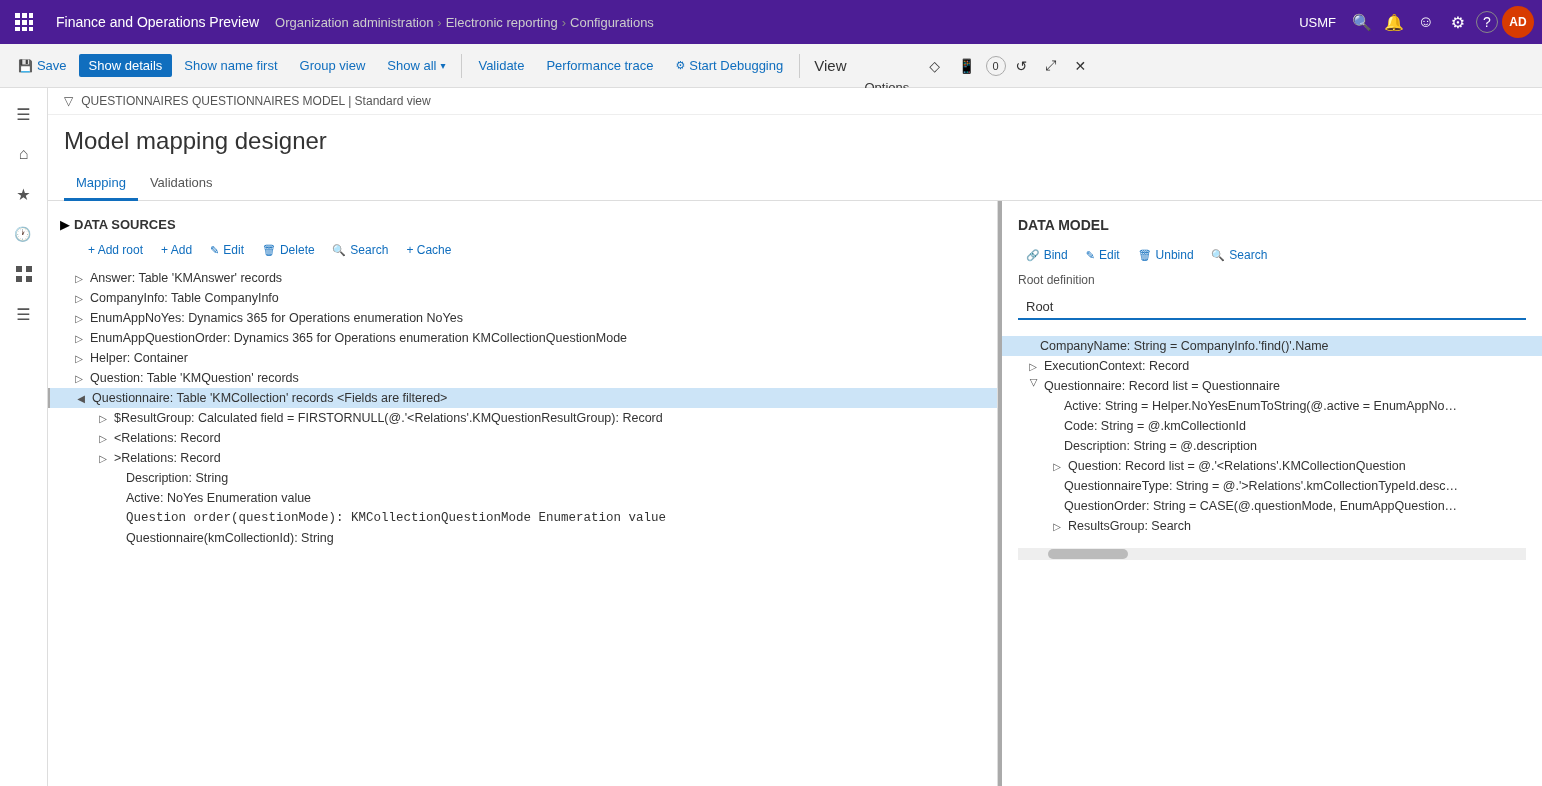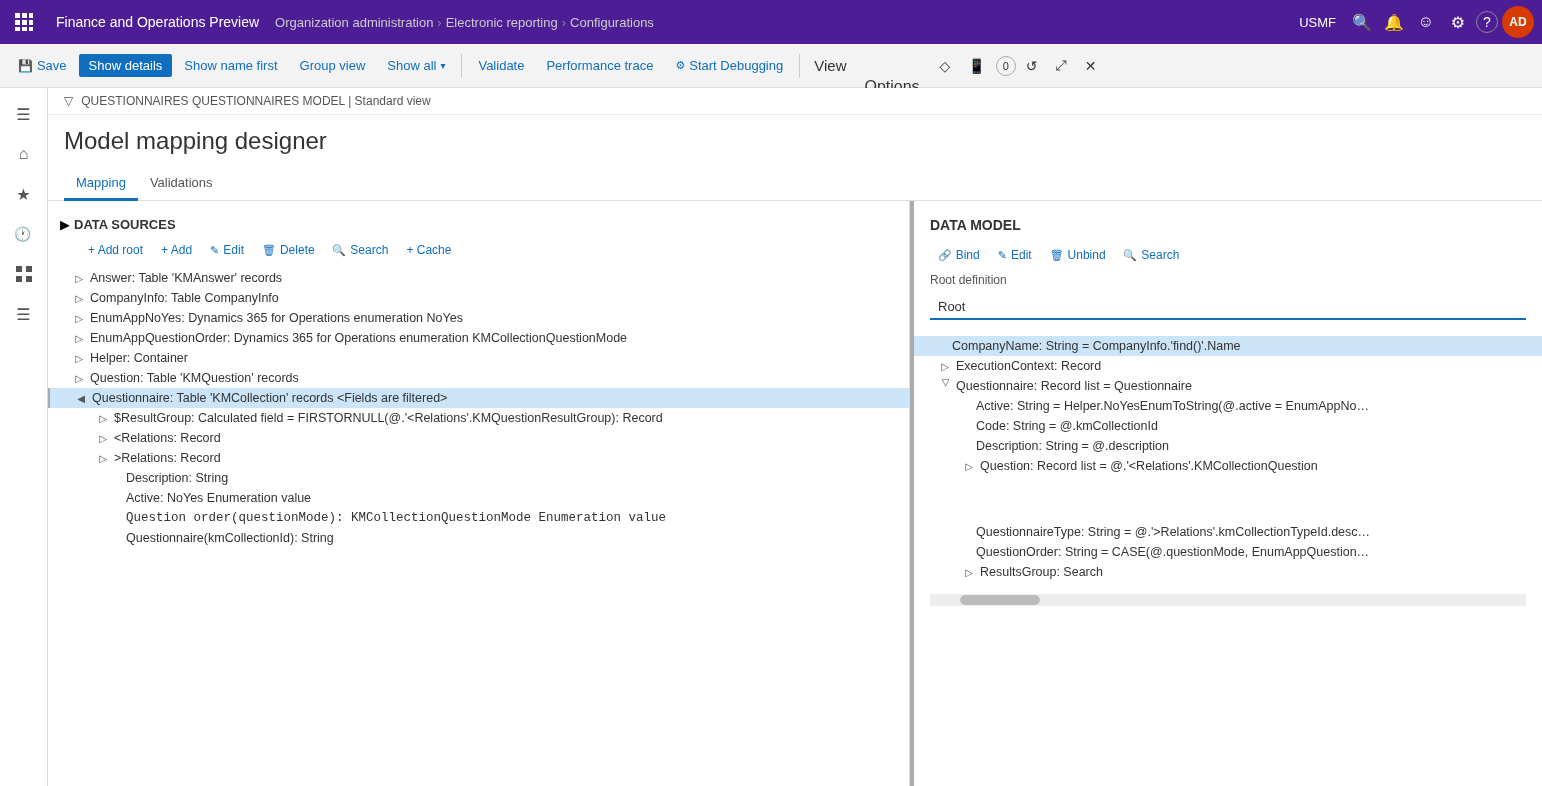--- a/index.html
+++ b/index.html
@@ -174,21 +174,21 @@
       color: #333;
       cursor: pointer;
       white-space: nowrap;
     }
     .tree-item.selected { background: #cce4f7; }
     .tree-item .expand-icon { width: 14px; height: 14px; display: flex; align-items: center; justify-content: center; margin-right: 4px; font-size: 10px; color: #555; }
     .drag-handle { width: 4px; background: #aaa; cursor: col-resize; flex-shrink: 0; }
 
     
     .right-panel {
-      width: 628px;
+      width: 540px;
       overflow: auto;
       background: white;
       padding: 12px 0;
     }
     .right-panel-header {
       padding: 4px 16px 8px 16px;
       font-size: 14px;
       font-weight: 700;
       color: #333;
     }
@@ -287,21 +287,21 @@
   </button>
   <button class="toolbar-btn">
     <span>Performance trace</span>
   </button>
   <button class="toolbar-btn" style="display:flex;align-items:center;gap:4px;">
     <span style="font-size:11px;">⚙</span>
     <span>Start Debugging</span>
   </button>
   <div class="toolbar-sep"></div>
   <button class="toolbar-label" style="border:none;background:transparent;cursor:pointer;font-size:15px;">View</button>
-  <button class="toolbar-label" style="border:none;background:transparent;cursor:pointer;font-size:16px;margin-top:43px;">Options</button>
+  <button class="toolbar-label" style="border:none;background:transparent;cursor:pointer;font-size:13px;margin-top:43px;">Options</button>
   <div class="spacer"></div>
   <div class="nav-icon toolbar-icon-btn" style="font-size:14px; color:#333;">◇</div>
   <div class="nav-icon toolbar-icon-btn" style="font-size:14px; color:#333;">📱</div>
   <div class="nav-icon toolbar-icon-btn" style="font-size:11px;border:1px solid #aaa;border-radius:50%;width:20px;height:20px;display:flex;align-items:center;justify-content:center;color:#333;">0</div>
   <div class="nav-icon toolbar-icon-btn" style="font-size:14px; color:#333;">↺</div>
   <div class="nav-icon toolbar-icon-btn" style="font-size:14px; color:#333;">⤢</div>
   <div class="nav-icon toolbar-icon-btn" style="font-size:14px; color:#333;">✕</div>
 </div>
 
 <div class="main-layout">
@@ -479,21 +479,21 @@
             <span>Code: String = @.kmCollectionId</span>
           </div>
           <div class="tree-item" style="padding-left:48px;">
             <span style="width:14px;display:inline-block;"></span>
             <span>Description: String = @.description</span>
           </div>
           <div class="tree-item" style="padding-left:48px;">
             <span class="expand-icon">▷</span>
             <span>Question: Record list = @.'&lt;Relations'.KMCollectionQuestion</span>
           </div>
-          <div class="tree-item" style="padding-left:48px;margin-top:46px;">
+          <div class="tree-item" style="padding-left:48px;">
             <span style="width:14px;display:inline-block;"></span>
             <span>QuestionnaireType: String = @.'&gt;Relations'.kmCollectionTypeId.desc…</span>
           </div>
           <div class="tree-item" style="padding-left:48px;">
             <span style="width:14px;display:inline-block;"></span>
             <span>QuestionOrder: String = CASE(@.questionMode, EnumAppQuestion…</span>
           </div>
           <div class="tree-item" style="padding-left:48px;">
             <span class="expand-icon">▷</span>
             <span>ResultsGroup: Search</span>

